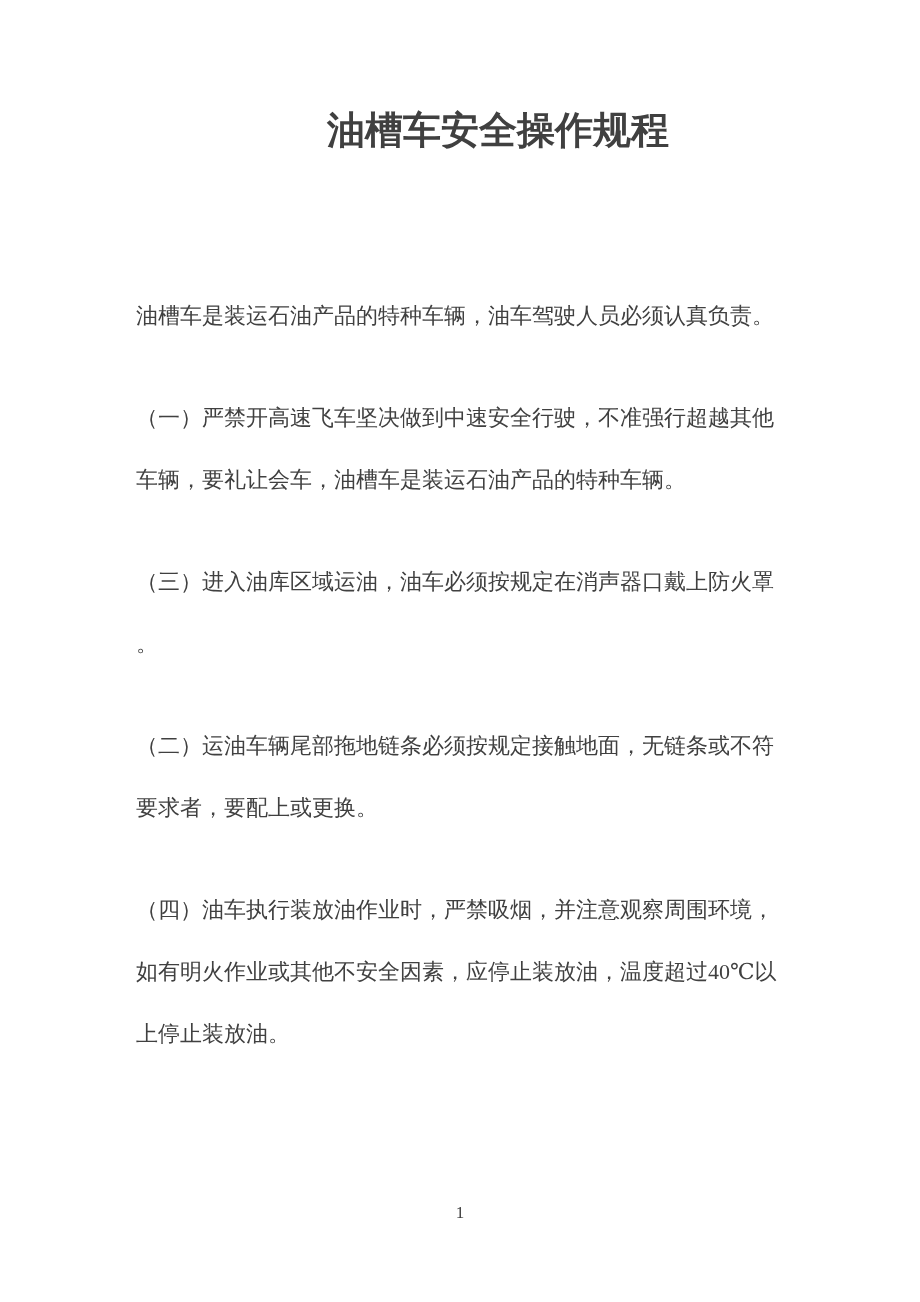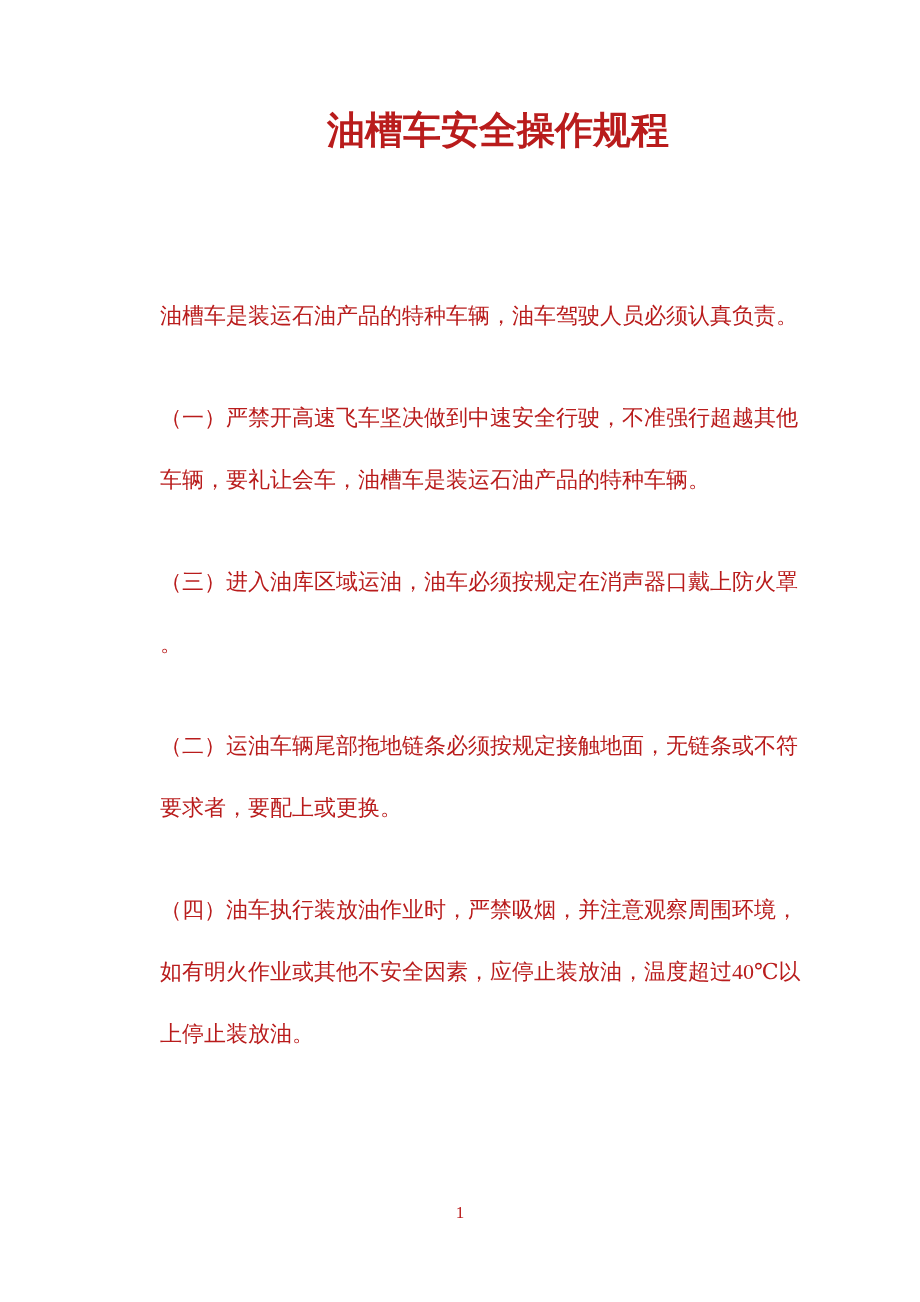--- a/index.html
+++ b/index.html
@@ -5,21 +5,21 @@
   html, body {
     margin: 0;
     padding: 0;
     background: #ffffff;
   }
   .page {
     position: relative;
     width: 920px;
     height: 1302px;
     background: #ffffff;
-    color: #b91c1c;
+    color: #404040;
     font-family: "Liberation Serif", "DejaVu Serif", serif;
     overflow: hidden;
     box-sizing: border-box;
   }
   .doc-title {
     margin: 100px 0 0 0;
     font-size: 38px;
     line-height: 60px;
     font-weight: bold;
     text-align: center;
@@ -34,21 +34,20 @@
   .para {
     margin: 0 0 40px 0;
     padding: 0;
   }
   .line {
     display: block;
     height: 62px;
     line-height: 62px;
     white-space: nowrap;
     overflow: visible;
-    margin-left: 24px;
   }
   .footer {
     position: absolute;
     top: 1202px;
     left: 0;
     right: 0;
     text-align: center;
     font-size: 17px;
     line-height: 22px;
   }

